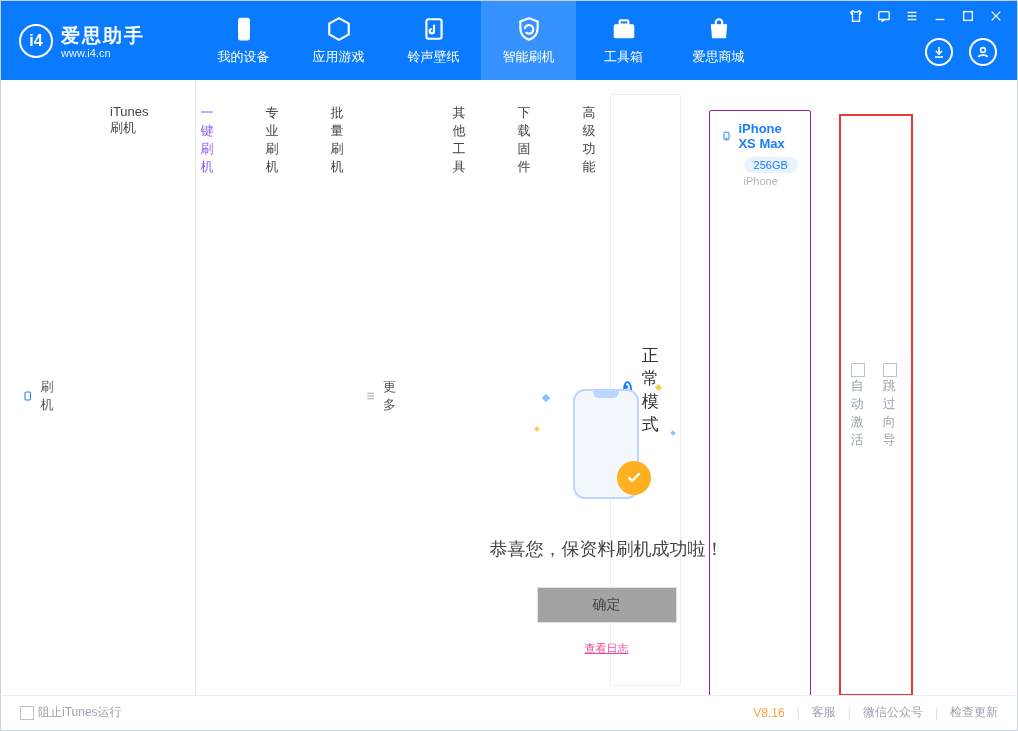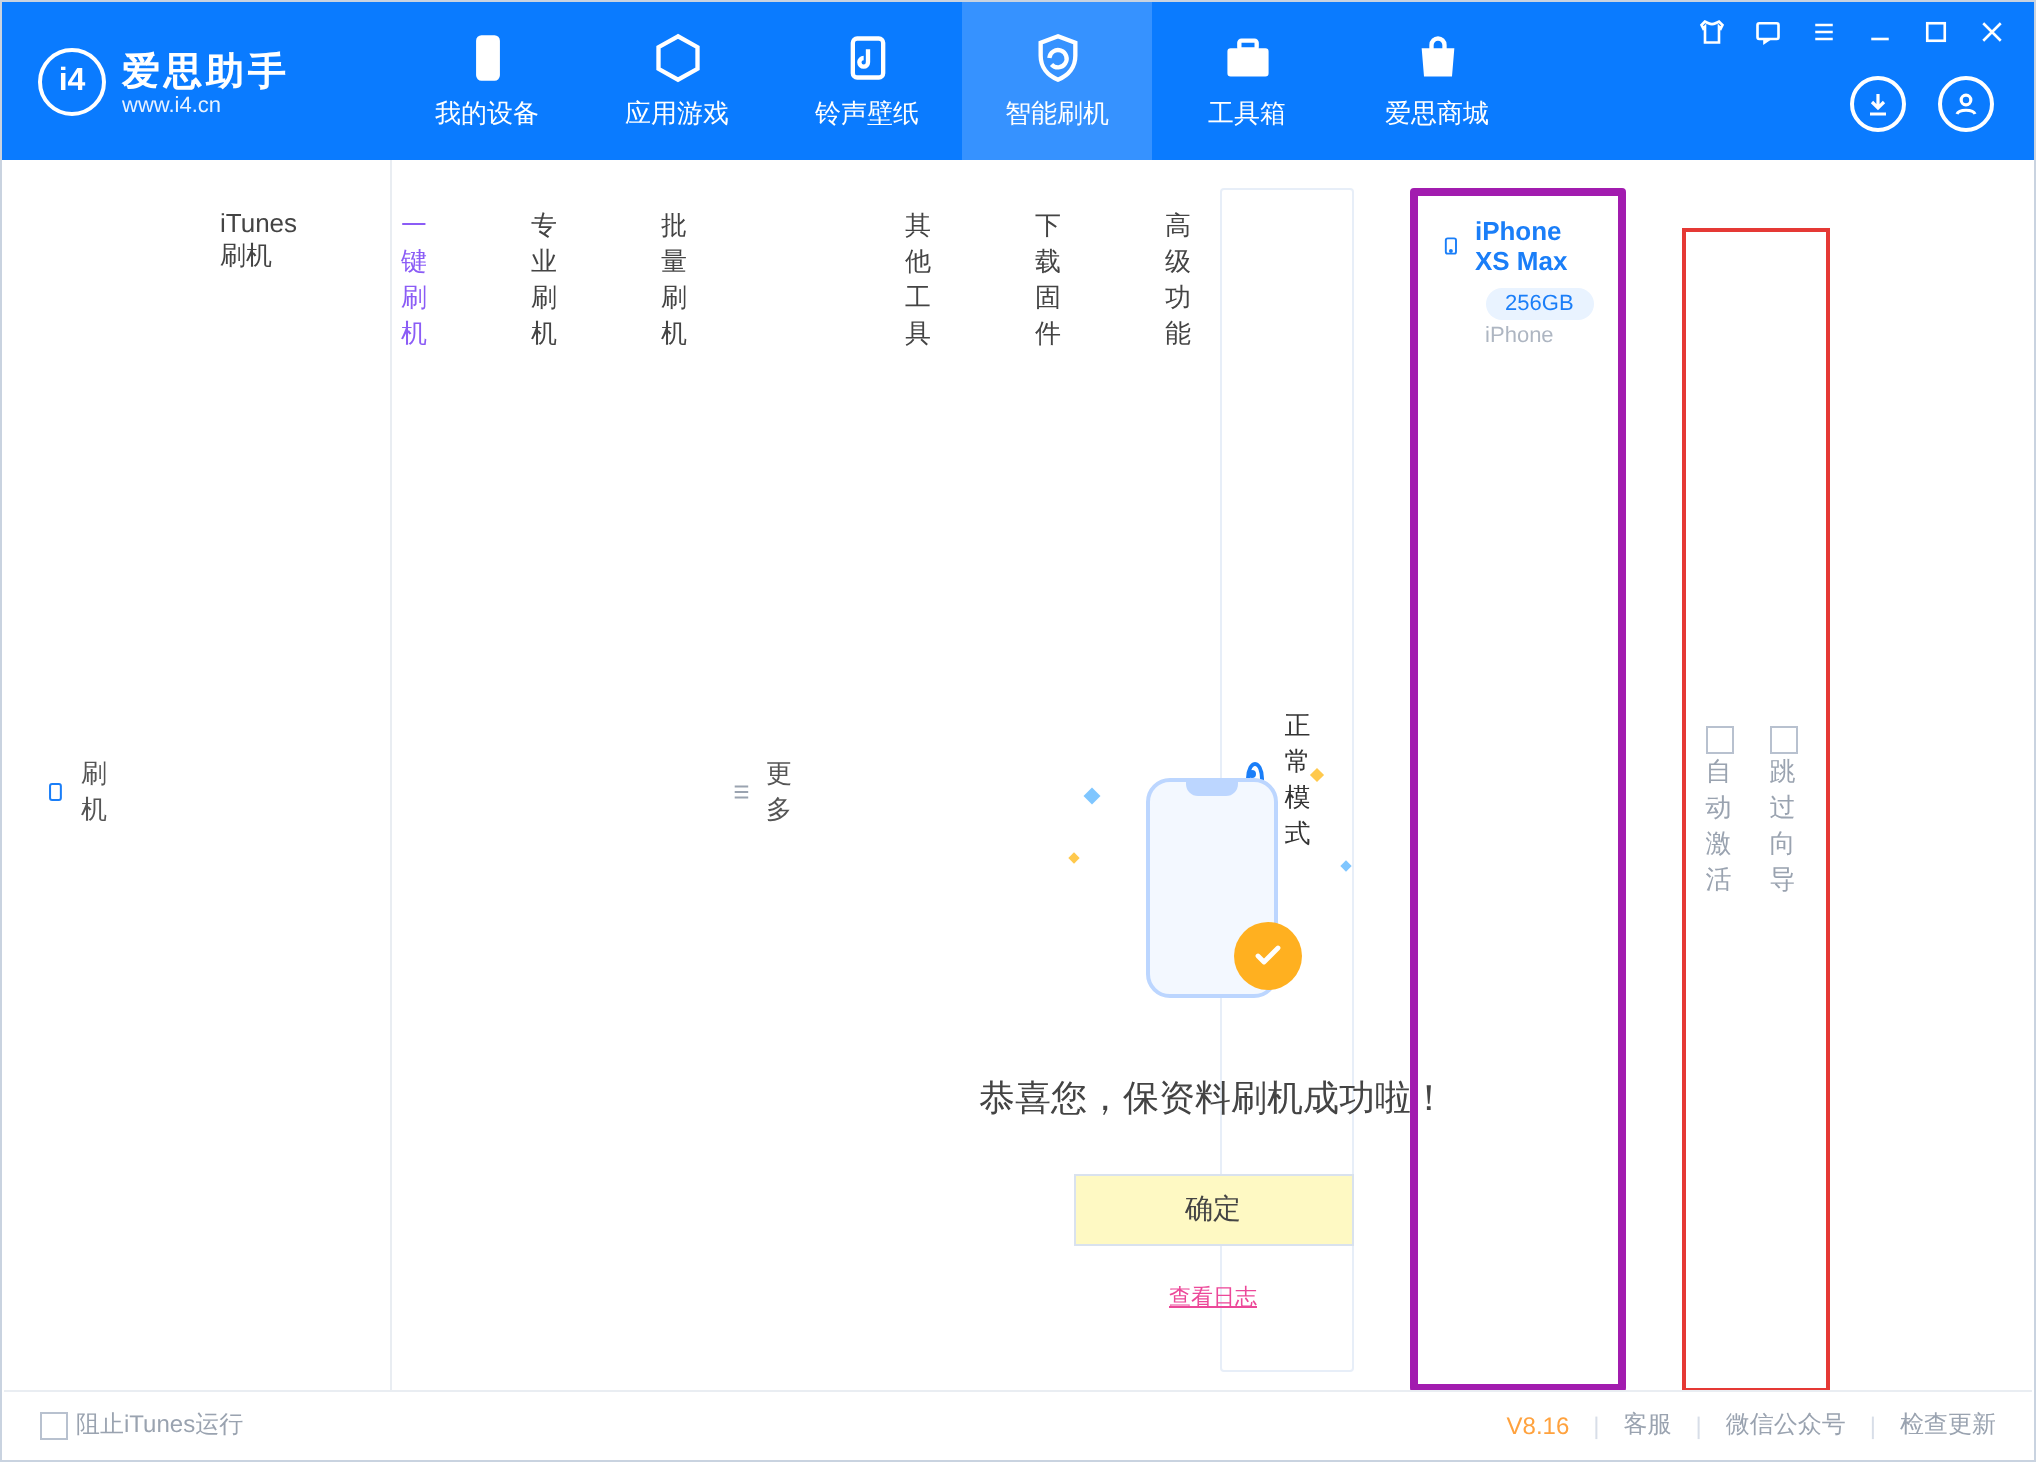--- a/index.html
+++ b/index.html
@@ -23,40 +23,40 @@
 .header-right { position:absolute; right:20px; bottom:14px; display:flex; gap:16px;}
 .header-right .circ { width:28px; height:28px; border:2px solid #fff; border-radius:50%; display:flex; align-items:center; justify-content:center;}
 
 .body { display:flex; height:calc(100% - 79px - 34px);}
 .sidebar { width:195px; border-right:1px solid #e9edf2; padding-top:14px; font-size:13px; color:#333; display:flex; flex-direction:row;}
 .side-sect { padding:10px 0 8px 22px; display:flex; align-items:center; gap:8px; color:#555; font-weight:500;}
 .side-item { padding:10px 0 10px 52px; color:#444; cursor:pointer;}
 .side-item.active { color:#8b5cf6;}
 .side-spacer { flex:1;}
 
-.mode-card { margin:0 14px 10px; border:1px solid #e7eef8; border-radius:2px; padding:10px 12px; display:flex; align-items:center; gap:10px; color:#333; font-size:13px;}
+.mode-card { margin:0 14px 10px; border:1px solid #e7eef8; border-radius:2px; padding:10px 12px; display:flex; align-items:center; gap:10px; color:#333; font-size:17px;}
 .mode-card .dot{ width:18px; height:18px; border:2px solid #1a7ef8; border-radius:50%; position:relative;}
 .mode-card .dot::after{ content:""; position:absolute; width:4px; height:4px; background:#1a7ef8; border-radius:50%; top:2px; right:2px;}
 
-.device-card{ margin:0 14px 0; border:4px solid #a21caf; border-radius:2px; padding:10px 12px 0; font-size:13px;}
+.device-card{ margin:16px 14px 0; border:1px solid #a21caf; border-radius:2px; padding:10px 12px 0; font-size:13px;}
 .device-card .hdr{ display:flex; align-items:center; gap:8px; color:#1a7ef8; font-weight:600;}
 .device-card .cap{ display:inline-block; background:#e9f3ff; color:#1a7ef8; font-size:11px; padding:2px 10px; border-radius:10px; margin:6px 0 2px 22px;}
 .device-card .sub{ color:#aeb6c2; font-size:11px; padding-left:22px;}
 
 .checkrow{ margin:20px 14px 0; border:2px solid #e53935; padding:10px 10px; display:flex; gap:14px; align-items:center; font-size:13px; color:#9aa3b0;}
 .chk{ width:14px; height:14px; border:1px solid #b8c1cf; display:inline-block; vertical-align:middle; margin-right:4px;}
 
 .main { flex:1; display:flex; flex-direction:column; align-items:center; justify-content:flex-end; padding-bottom:40px;}
 .phone-ill{ position:relative; width:100px; height:120px; margin-bottom:28px;}
 .phone-body{ position:absolute; left:16px; top:0; width:66px; height:110px; border:2px solid #bcd6ff; border-radius:12px; background:#f3f8ff;}
 .phone-notch{ position:absolute; top:0; left:50%; transform:translateX(-50%); width:26px; height:7px; background:#bcd6ff; border-radius:0 0 6px 6px;}
 .phone-badge{ position:absolute; right:6px; bottom:14px; width:34px; height:34px; background:#ffb020; border-radius:50%; display:flex; align-items:center; justify-content:center;}
 .spark{ position:absolute; width:6px; height:6px; background:#7fc6ff; transform:rotate(45deg);}
 .msg{ font-size:18px; color:#444; margin-bottom:26px;}
-.ok-btn{ width:140px; height:36px; border:1px solid #d9e2ee; background:#fef9c3; font-size:14px; color:#444; cursor:pointer; margin-bottom:18px;}
+.ok-btn{ width:140px; height:36px; border:1px solid #d9e2ee; background:#a3a3a3; font-size:14px; color:#444; cursor:pointer; margin-bottom:18px;}
 .loglnk{ font-size:11px; color:#ec4899; text-decoration:underline; cursor:pointer;}
 
 .footer{ position:absolute; left:1px; right:1px; bottom:1px; height:34px; border-top:1px solid #e9edf2; display:flex; align-items:center; font-size:12px; color:#9aa3b0; padding:2px 18px;}
 .footer .sep{ margin:0 12px; color:#d8dee8;}
 .footer .right{ margin-left:auto; display:flex; align-items:center;}
 .footer .ver{ color:#ffa23e;}
 </style>
 </head>
 <body>
 

